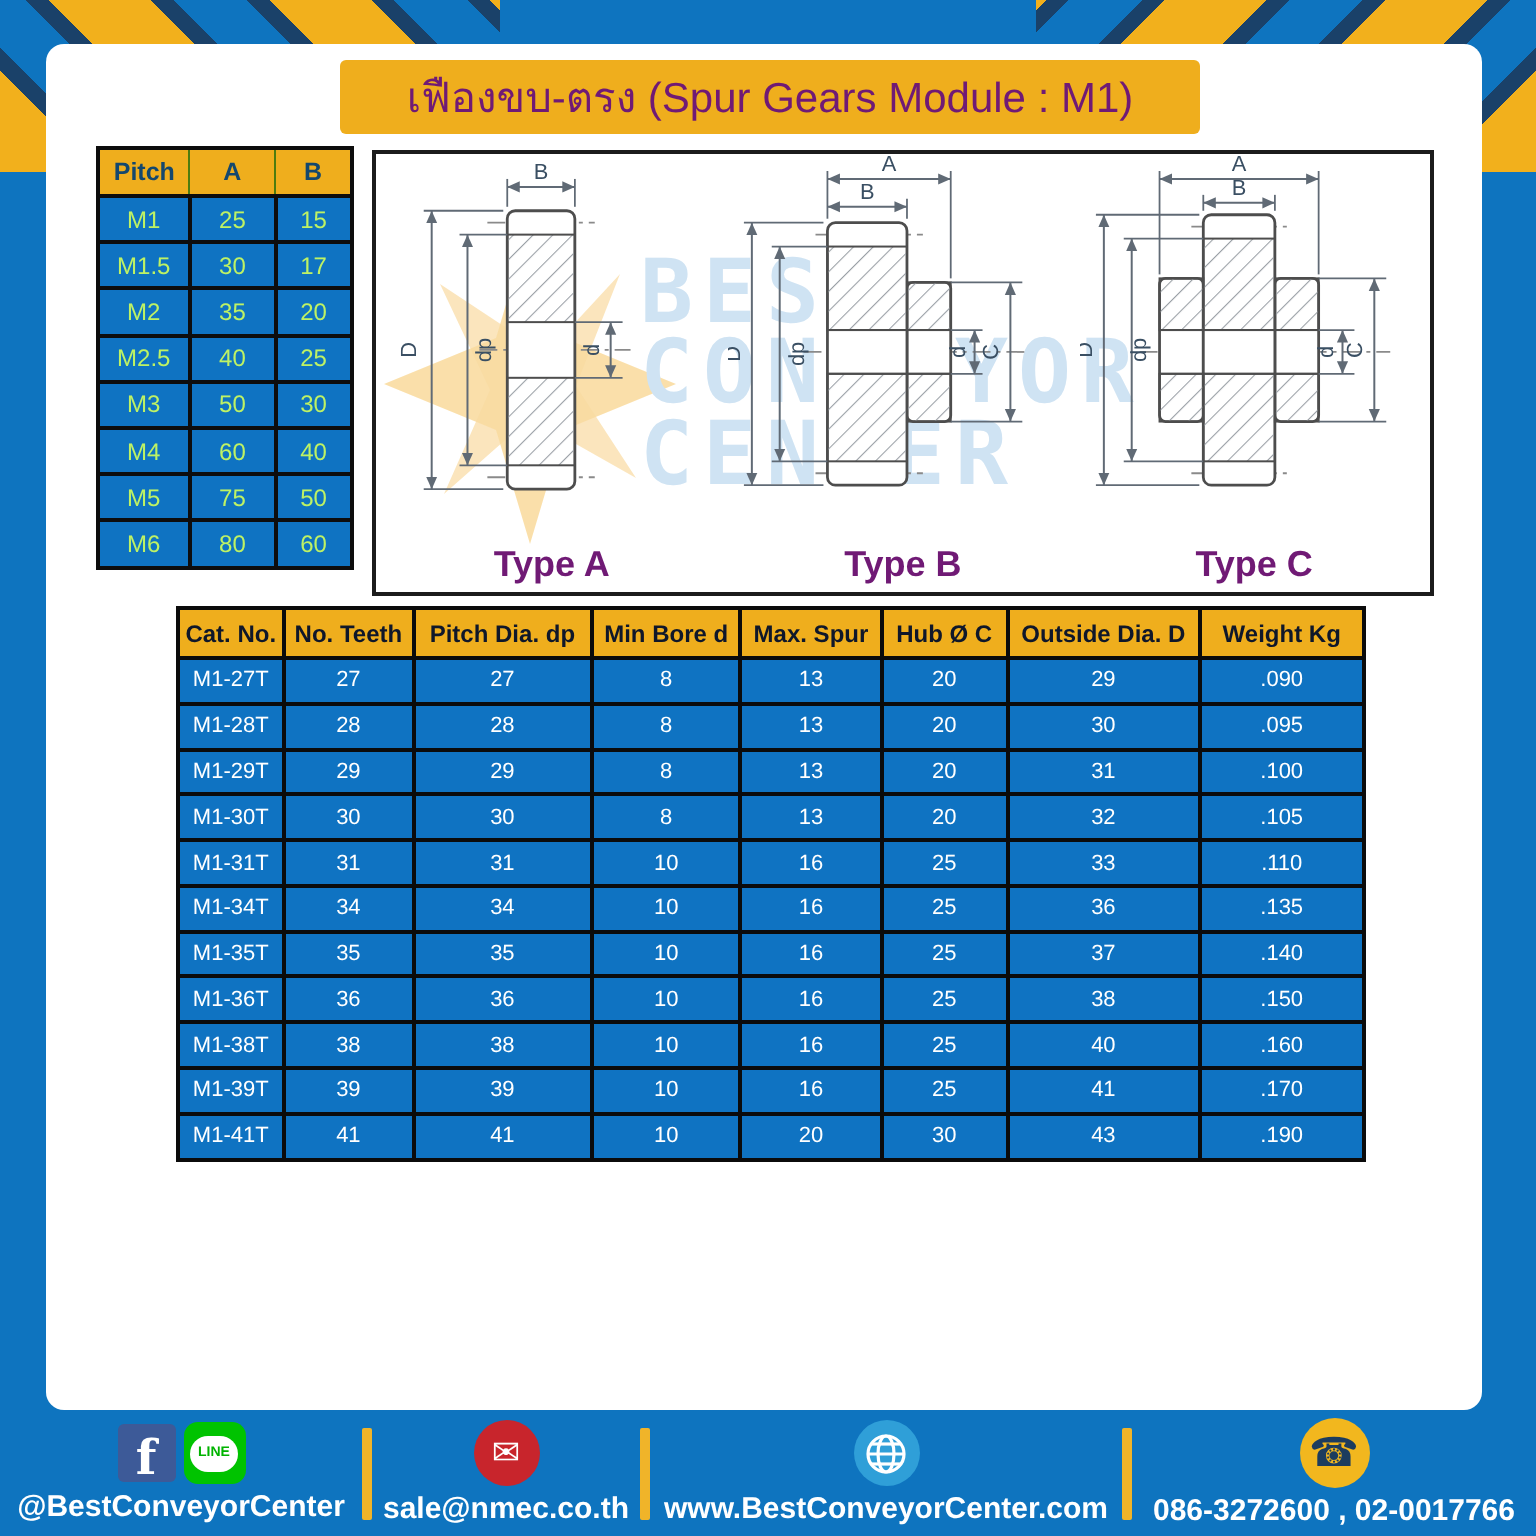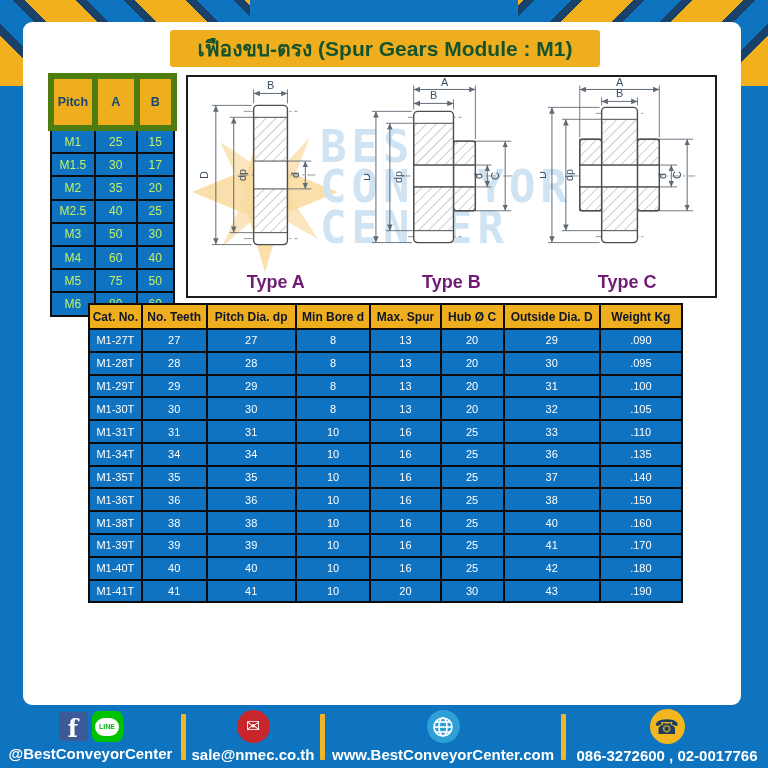--- a/index.html
+++ b/index.html
@@ -11,27 +11,27 @@
   
   .stripes{position:absolute;top:0;height:86px;z-index:1;}
   .stripes.left{left:0;width:250px;
     background:repeating-linear-gradient(45deg,#f2b01c 0 36px,#1a4169 36px 44px,#0e74bf 44px 70px,#1a4169 70px 78px);}
   .stripes.right{right:0;width:250px;
     background:repeating-linear-gradient(-45deg,#f2b01c 0 36px,#1a4169 36px 44px,#0e74bf 44px 70px,#1a4169 70px 78px);}
   
   .content{position:absolute;left:23px;top:22px;width:718px;height:683px;
     background:#ffffff;border-radius:9px;z-index:2;}
   .title-bar{position:absolute;left:147px;top:8px;width:430px;height:37px;
-    background:#efae1d;color:#14532d;font-weight:bold;font-size:21px;
+    background:#efae1d;color:#701a75;font-weight:normal;font-size:21px;
     display:flex;align-items:center;justify-content:center;border-radius:3px;}
   
   table{border-collapse:collapse;table-layout:fixed;}
   .pitch-table{position:absolute;left:25px;top:51px;width:129px;border:2px solid #0d0d0d;}
   .pitch-table th{background:#efae1d;color:#14486e;font-size:12.5px;font-weight:bold;
-    border:6px solid #4d7c0f;padding:16px 0;text-align:center;}
+    border:1px solid #4d7c0f;padding:4px 0;text-align:center;}
   .pitch-table td{background:#0f73c2;color:#bef264;font-size:12px;
     border:2px solid #0d0d0d;padding:3.6px 0;text-align:center;}
   .pitch-table th:nth-child(1){width:36%}
   .pitch-table th:nth-child(2){width:34%}
   .pitch-table th:nth-child(3){width:30%}
   
   .diagram-panel{position:absolute;left:163px;top:53px;width:527px;height:219px;
     border:2px solid #1c1c1c;background:#fff;overflow:hidden;}
   .wm-star{position:absolute;left:2px;top:30px;z-index:1;opacity:.5;}
   .wm-text{position:absolute;left:132px;top:50px;z-index:1;
@@ -406,30 +406,20 @@
           <td>M1-39T</td>
           <td>39</td>
           <td>39</td>
           <td>10</td>
           <td>16</td>
           <td>25</td>
           <td>41</td>
           <td>.170</td>
         </tr>
         <tr>
-          <td>M1-40T</td>
-          <td>40</td>
-          <td>40</td>
-          <td>10</td>
-          <td>16</td>
-          <td>25</td>
-          <td>42</td>
-          <td>.180</td>
-        </tr>
-        <tr>
           <td>M1-41T</td>
           <td>41</td>
           <td>41</td>
           <td>10</td>
           <td>20</td>
           <td>30</td>
           <td>43</td>
           <td>.190</td>
         </tr>
       </tbody>

